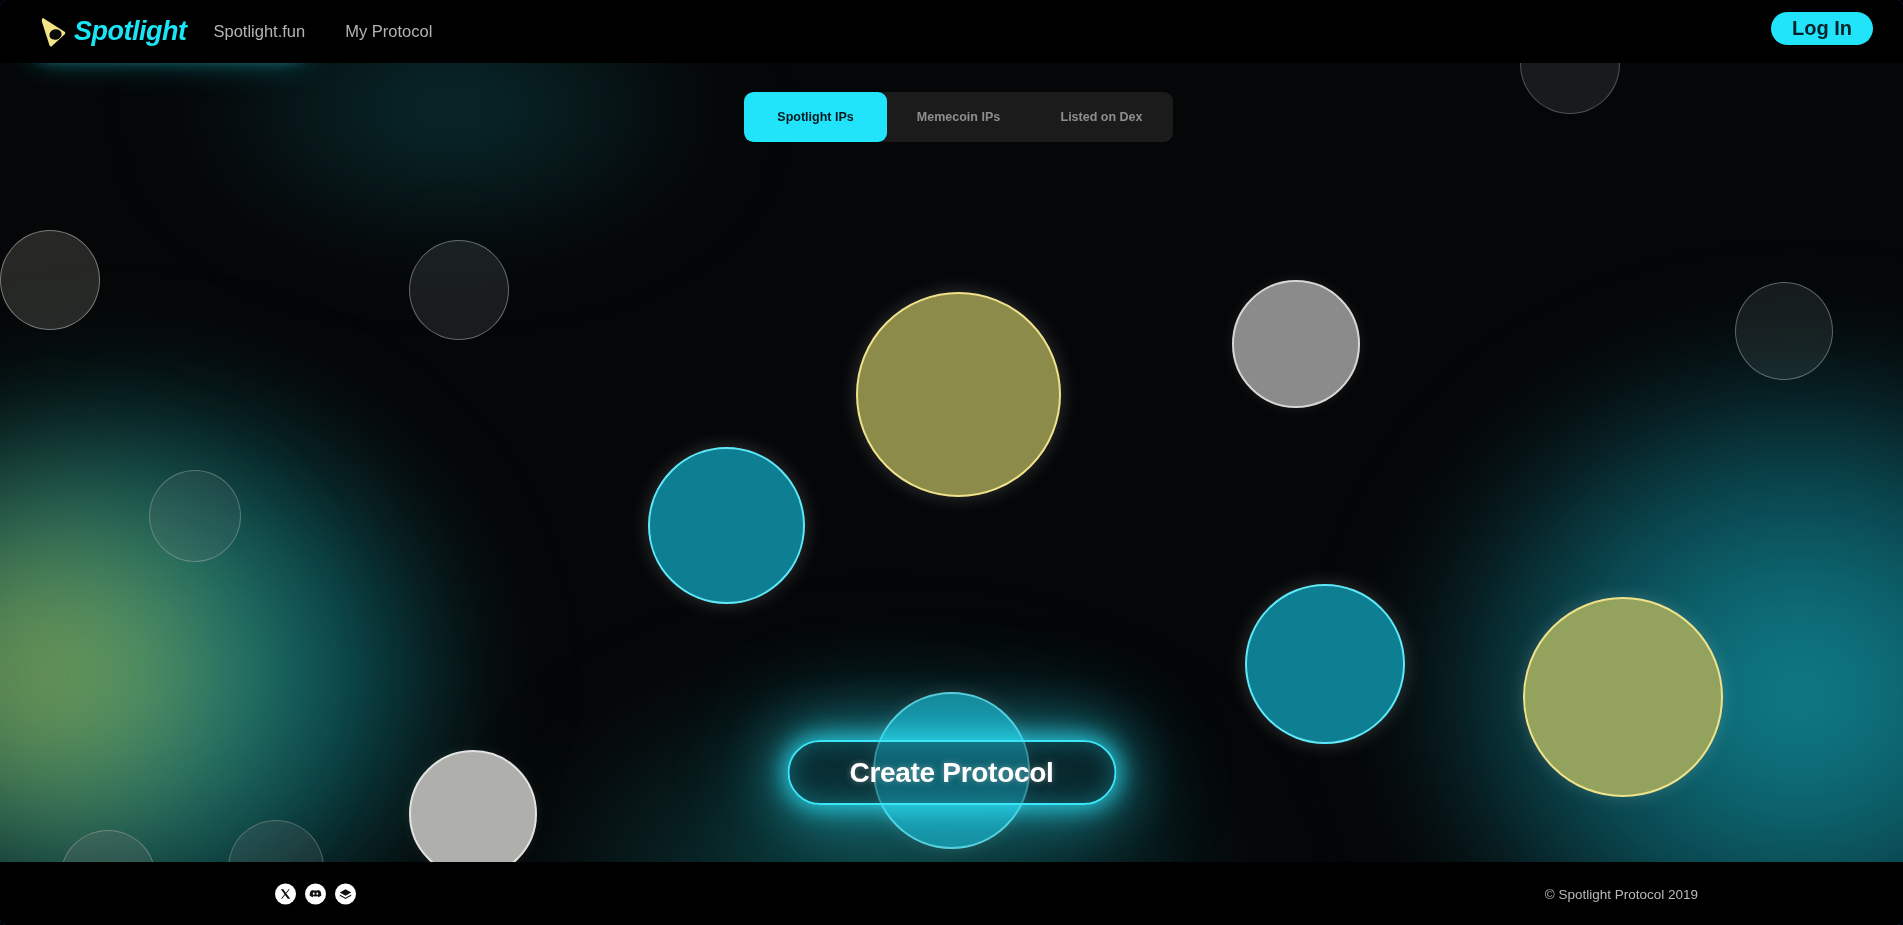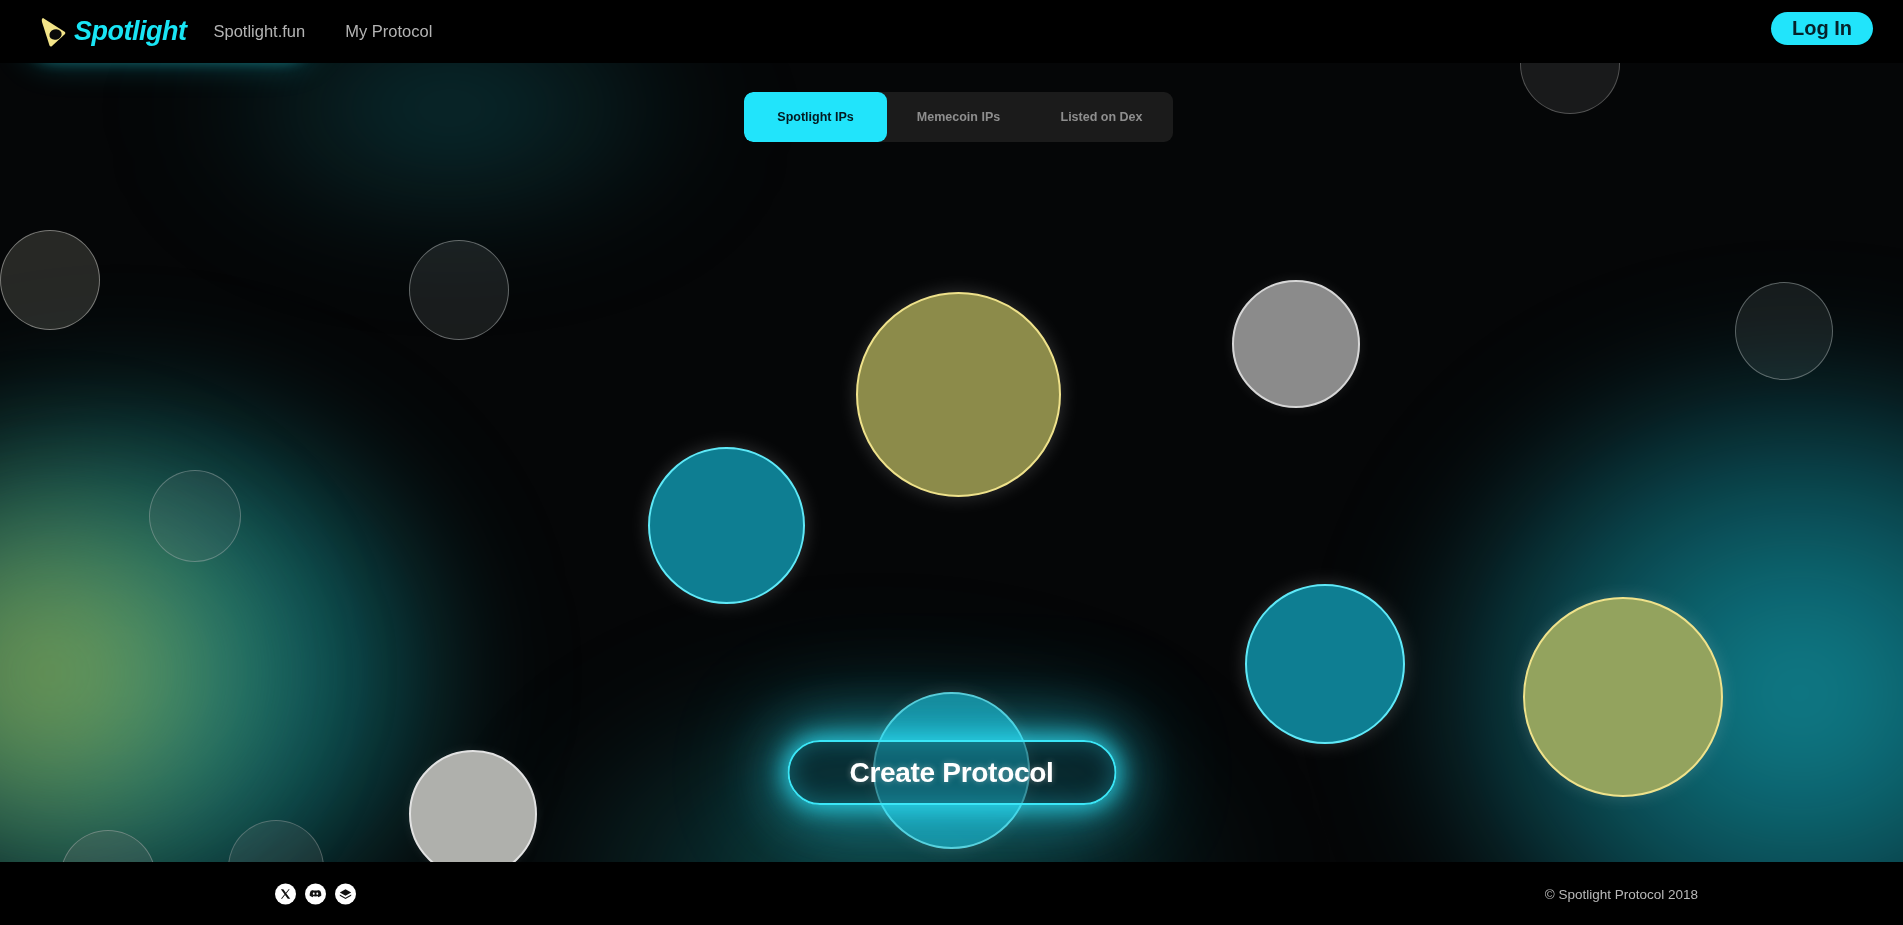--- a/index.html
+++ b/index.html
@@ -8,20 +8,21 @@
     width:1903px; height:925px;
     background:#000;
     font-family:"Liberation Sans", sans-serif;
     overflow:hidden;
   }
   #app {
     position:relative;
     width:1903px; height:925px;
     background:#1d4ed8;
     overflow:hidden;
+    border-radius:6px;
   }
 
   
   .header {
     position:absolute; top:0; left:0;
     width:1903px; height:63px;
     background:#000;
     display:flex; align-items:center;
     z-index:60;
   }
@@ -272,16 +273,16 @@
           <path d="M5.3 3.1 C3.6 3.4 2.3 4.1 2.3 4.1 C1.1 6.1 0.7 8.2 0.9 10.3 C2.1 11.2 3.3 11.7 4.5 12 L5.2 10.9 C4.7 10.7 4.2 10.5 3.8 10.2 C5.1 10.9 6.5 11.2 8 11.2 C9.5 11.2 10.9 10.9 12.2 10.2 C11.8 10.5 11.3 10.7 10.8 10.9 L11.5 12 C12.7 11.7 13.9 11.2 15.1 10.3 C15.3 8.2 14.9 6.1 13.7 4.1 C13.7 4.1 12.4 3.4 10.7 3.1 L10.3 3.9 C9.1 3.7 6.9 3.7 5.7 3.9 Z M5.8 8.9 C5.2 8.9 4.7 8.3 4.7 7.6 C4.7 6.9 5.2 6.3 5.8 6.3 C6.5 6.3 7 6.9 7 7.6 C7 8.3 6.5 8.9 5.8 8.9 Z M10.2 8.9 C9.6 8.9 9.1 8.3 9.1 7.6 C9.1 6.9 9.6 6.3 10.2 6.3 C10.9 6.3 11.4 6.9 11.4 7.6 C11.4 8.3 10.9 8.9 10.2 8.9 Z" fill="#111"></path>
         </svg>
       </a>
       <a class="social">
         <svg width="13" height="13" viewBox="0 0 16 16">
           <path d="M8 2 L15 6 L8 10 L1 6 Z" fill="#111"></path>
           <path d="M1 8.6 L8 12.6 L15 8.6 L15 10.2 L8 14.2 L1 10.2 Z" fill="#111"></path>
         </svg>
       </a>
     </div>
-    <div class="copyright">© Spotlight Protocol 2018</div>
+    <div class="copyright">© Spotlight Protocol 2019</div>
   </div>
 
 </div>
 
 </body></html>

